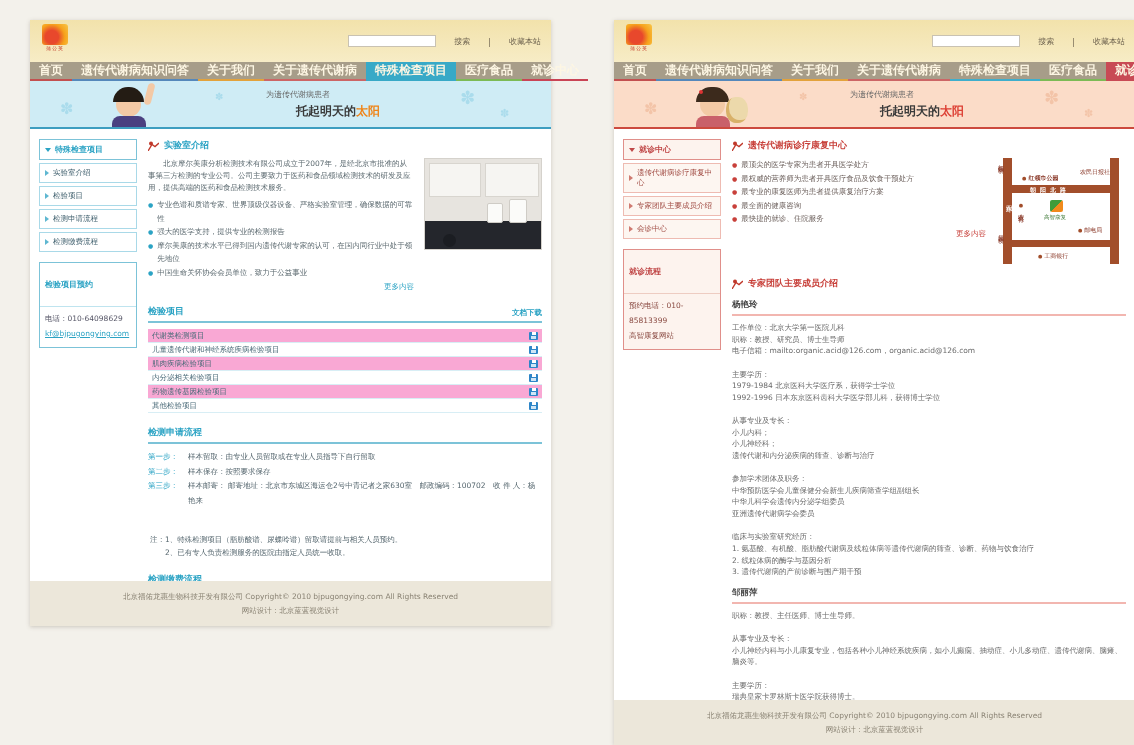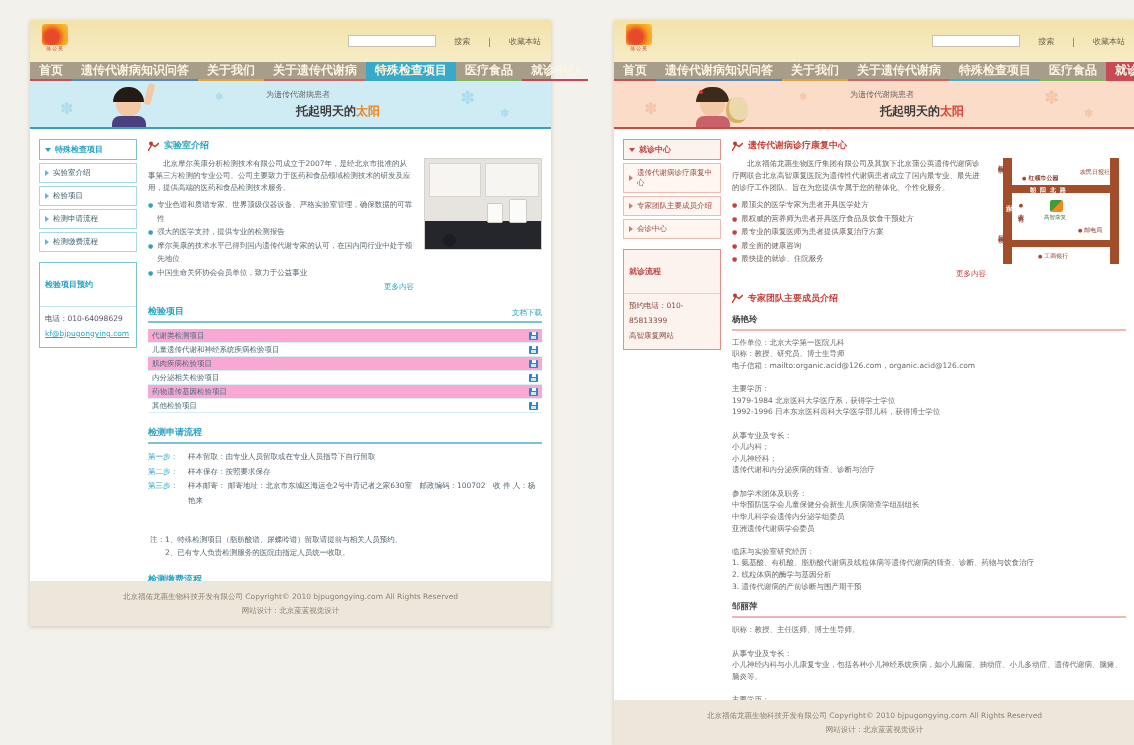--- a/index.html
+++ b/index.html
@@ -64,21 +64,21 @@
   .pinkside .book{border-color:#e08f8a;background:#fdf3ee}
   .pinkside .book-title{color:#c04848;border-bottom-color:#eeccc2}
   .pinkside .book-body{color:#8a4a42}
   .pinkside .weblink{cursor:pointer}
   
   .sec{margin-bottom:13px}
   .stitle{display:flex;align-items:center;gap:5px;font-size:9px;font-weight:bold;margin-bottom:6px}
   .cyanacc .stitle{color:#2ba3c4}
   .redacc .stitle{color:#c8403a}
   .ruled{border-bottom:2px solid #7cc3d8;padding-bottom:3px;display:flex;justify-content:space-between;align-items:flex-end}
-  .ruled .rlabel{font-size:7.5px;font-weight:normal;color:#2ba3c4}
+  .ruled .rlabel{font-size:7.5px;font-weight:bold;color:#2ba3c4}
   .introflex{display:flex;gap:10px}
   .itext{flex:1;min-width:0}
   .para{font-size:7.5px;color:#5c6a70;line-height:1.6;text-indent:2em;margin-bottom:4px}
   .redacc .para{color:#6e625e}
   .bullet{display:flex;gap:4px;font-size:7.5px;color:#5c6a70;line-height:1.8;align-items:baseline}
   .bdot{color:#2ba3c4;font-size:6px}
   .redacc .bdot{color:#c8403a}
   .redacc .bullet{color:#6e625e}
   .more{display:block;text-align:right;font-size:7.5px;color:#2ba3c4;cursor:pointer;margin-top:3px}
   .redacc .more{color:#c8403a}
@@ -365,21 +365,20 @@
       <div class="sec">
         <div class="stitle">
           <svg class="icon-person" width="11" height="10" viewBox="0 0 11 10">
               <circle cx="3" cy="2.5" r="2" fill="#c0392b"></circle>
               <path d="M0 10 L4 3.5 L7 5.5 L11 2" stroke="#c0392b" stroke-width="1.4" fill="none"></path>
             </svg>
           <span>遗传代谢病诊疗康复中心</span>
         </div>
         <div class="introflex">
           <div class="itext">
-            <div class="para">北京福佑龙惠生物医疗集团有限公司及其旗下北京蒲公英遗传代谢病诊疗网联合北京高智康复医院为遗传性代谢病患者成立了国内最专业、最先进的诊疗工作团队。旨在为您提供专属于您的整体化、个性化服务。</div>
             <div class="bullet">
                 <span class="bdot">●</span>
                 <span>最顶尖的医学专家为患者开具医学处方</span>
               </div>
             <div class="bullet">
                 <span class="bdot">●</span>
                 <span>最权威的营养师为患者开具医疗食品及饮食干预处方</span>
               </div>
             <div class="bullet">
                 <span class="bdot">●</span>

